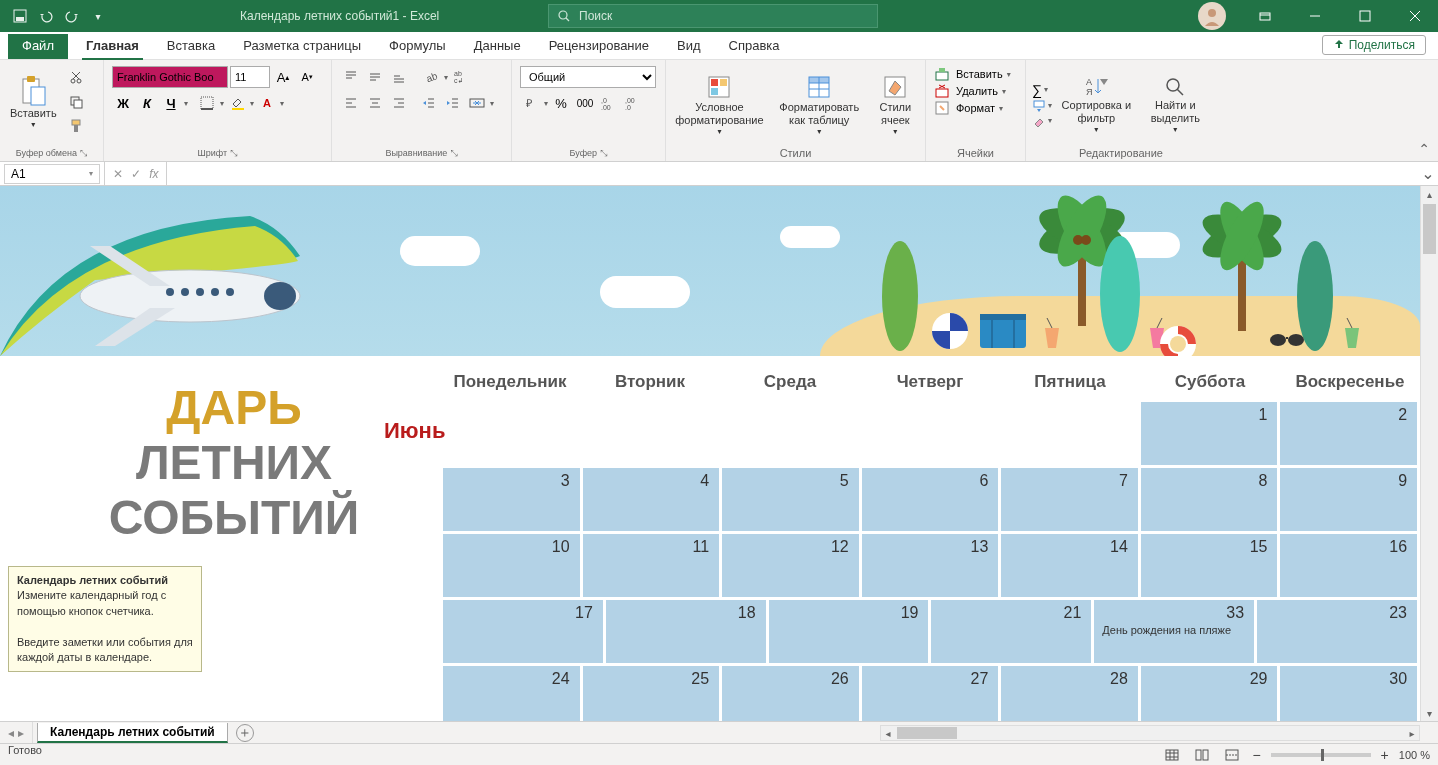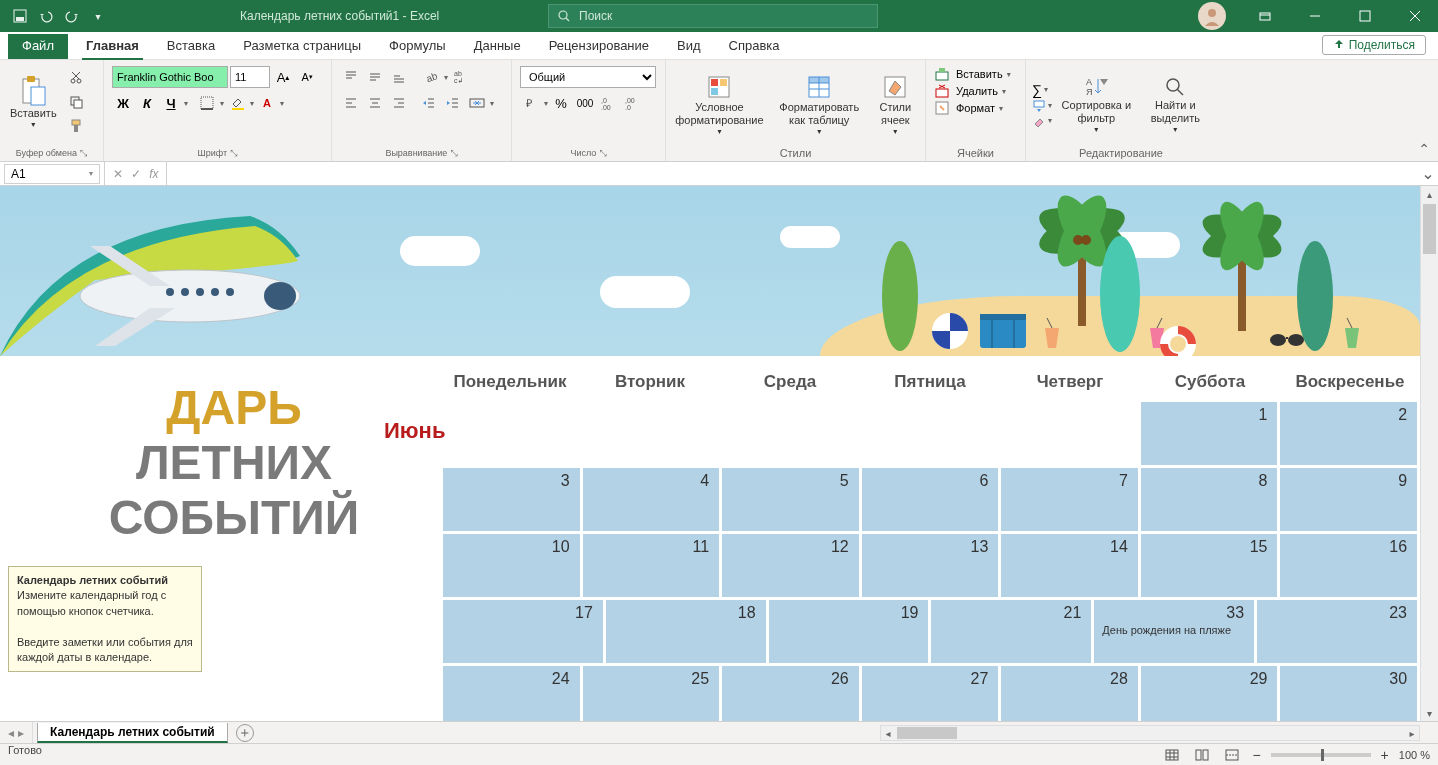--- a/index.html
+++ b/index.html
@@ -27,21 +27,21 @@
 
 .ribbon { height: 102px; background: #f3f2f1; border-bottom: 1px solid #d0d0d0; display: flex; position: relative; }
 .group { border-right: 1px solid #e0e0e0; padding: 4px 6px 2px; display: flex; flex-direction: column; justify-content: space-between; }
 .group-content { display: flex; gap: 4px; flex: 1; }
 .group-label { font-size: 11px; color: #666; text-align: center; padding-top: 2px; }
 .group-label span { font-size: 9px; vertical-align: sub; }
 
 .big-btn { display: flex; flex-direction: column; align-items: center; justify-content: center; padding: 2px 4px; font-size: 11px; color: #333; text-align: center; line-height: 1.2; min-width: 44px; }
 .small-col { display: flex; flex-direction: column; gap: 2px; justify-content: center; }
 .small-btn { width: 22px; height: 22px; display: flex; align-items: center; justify-content: center; font-size: 11px; }
-.font-select { width: 116px; height: 22px; border: 1px solid #ababab; font-size: 11px; padding: 0 4px; background: #86efac; }
+.font-select { width: 116px; height: 22px; border: 1px solid #ababab; font-size: 11px; padding: 0 4px; background: #be185d; }
 .size-select { width: 40px; height: 22px; border: 1px solid #ababab; font-size: 11px; padding: 0 4px; background: #fff; }
 .row { display: flex; gap: 2px; align-items: center; }
 
 .fmt-btn { font-weight: bold; font-size: 13px; width: 22px; height: 22px; display: flex; align-items: center; justify-content: center; }
 .underline { text-decoration: underline; }
 .italic { font-style: italic; }
 
 .number-select { width: 136px; height: 22px; border: 1px solid #ababab; font-size: 11px; padding: 0 4px; background: #fff; }
 
 .collapse-ribbon { position: absolute; right: 8px; bottom: 4px; font-size: 14px; color: #666; }
@@ -373,21 +373,21 @@
             </svg>
           </div>
         <div class="small-btn">
             <svg width="16" height="14">
               <text x="0" y="7" font-size="7" fill="#555">,00</text>
               <text x="0" y="14" font-size="7" fill="#555">,0</text>
             </svg>
           </div>
       </div>
     </div>
-    <div class="group-label"><span>Число</span> <span>⤡</span></div>
+    <div class="group-label"><span>Буфер</span> <span>⤡</span></div>
   </div>
 
   <div class="group" style="width:260px;">
     <div class="group-content">
       <div class="big-btn">
         <svg width="28" height="28" viewBox="0 0 28 28">
             <rect x="4" y="4" width="20" height="20" fill="#fff" stroke="#888"></rect>
             <rect x="6" y="6" width="7" height="7" fill="#e74c3c"></rect>
             <rect x="15" y="6" width="7" height="7" fill="#f4c770"></rect>
             <rect x="6" y="15" width="7" height="7" fill="#7ec8e3"></rect>
@@ -600,22 +600,22 @@
           <span>ЛЕТНИХ</span><br>
           <span>СОБЫТИЙ</span>
         </div>
         <div class="month-label">Июнь</div>
       </div>
       <div class="cal-grid">
         <div class="cal-head" id="cal-head">
             <div>Понедельник</div>
             <div>Вторник</div>
             <div>Среда</div>
+            <div>Четверг</div>
             <div>Пятница</div>
-            <div>Четверг</div>
             <div>Суббота</div>
             <div>Воскресенье</div>
           </div>
         <div id="cal-body">
             <div class="cal-row">
               <div class="cal-cell empty"></div>
               <div class="cal-cell empty"></div>
               <div class="cal-cell empty"></div>
               <div class="cal-cell empty"></div>
               <div class="cal-cell empty"></div>

